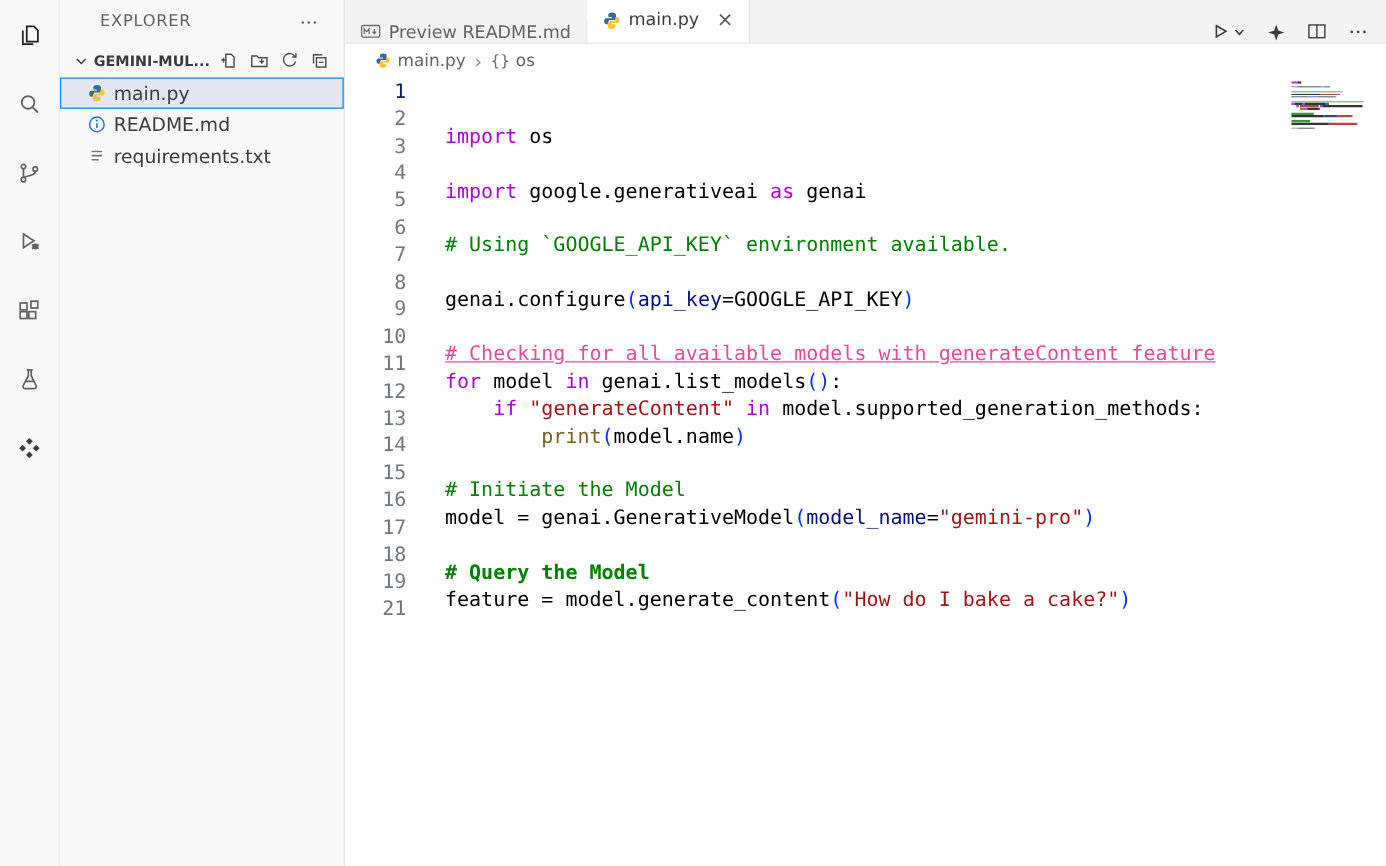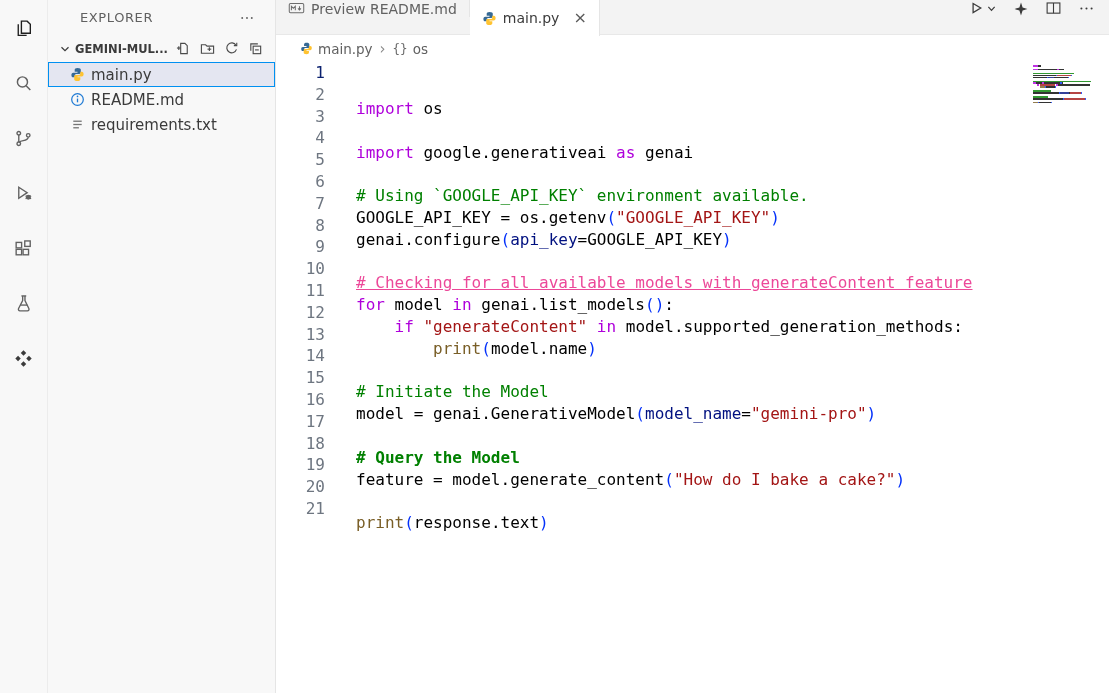--- a/index.html
+++ b/index.html
@@ -18,21 +18,21 @@
   .sb-title { flex:1; font-size:13px; letter-spacing:.6px; color:#616161; }
   .section-row { height:27px; display:flex; align-items:center; padding:0 12px 0 10px; cursor:pointer; }
   .section-label { flex:1; font-size:11.5px; font-weight:bold; color:#3B3B3B; white-space:nowrap; overflow:hidden; }
   .section-actions { display:flex; align-items:center; gap:9px; }
   .file-row { height:25px; display:flex; align-items:center; gap:6px; padding-left:22px; font-size:15px; color:#3B3B3B; cursor:pointer; white-space:nowrap; }
   .file-row.selected { background:#E4E6F1; outline:1px solid #0090F1; outline-offset:-1px; }
   .ficon { flex:none; display:flex; align-items:center; }
 
   
   .main { flex:1; display:flex; flex-direction:column; background:#fff; position:relative; min-width:0; }
-  .tabbar { height:35px; background:#F3F3F3; border-bottom:1px solid #E8E8E8; display:flex; align-items:flex-start; position:relative; }
+  .tabbar { height:35px; background:#F3F3F3; border-bottom:1px solid #E8E8E8; display:flex; align-items:flex-end; position:relative; }
   .tab { display:flex; align-items:center; gap:6px; padding:0 12px; border-right:1px solid #E5E5E5;
          font-size:14px; color:#616161; cursor:pointer; white-space:nowrap; }
   .tab.active { background:#fff; color:#3B3B3B; height:36px; position:relative; z-index:2; }
   .tab-close { margin-left:8px; font-size:16px; color:#5A5A5A; line-height:1; cursor:pointer; }
   .tab-actions { margin-left:auto; display:flex; align-items:center; gap:16px; padding-right:14px; }
   .run-group { display:flex; align-items:center; gap:1px; cursor:pointer; }
 
   .breadcrumb { height:27px; display:flex; align-items:center; gap:7px; padding-left:24px; font-size:13.5px; color:#616161; background:#fff; }
   .bc-item { display:flex; align-items:center; gap:5px; cursor:pointer; }
   .bc-sep { color:#8A8A8A; font-size:15px; }
@@ -257,21 +257,20 @@
         <div class="line">
           <span class="ln">4</span>
           <span class="lrest"></span>
         </div>
         <div class="line">
           <span class="ln">5</span>
           <span class="lrest"><span style="color: rgb(0, 128, 0);"># Using `GOOGLE_API_KEY` environment available.</span></span>
         </div>
         <div class="line">
           <span class="ln">6</span>
-          <span class="lrest"><span style="color: rgb(0, 0, 0);">GOOGLE_API_KEY = os.getenv</span><span style="color: rgb(4, 49, 250);">(</span><span style="color: rgb(163, 21, 21);">"GOOGLE_API_KEY"</span><span style="color: rgb(4, 49, 250);">)</span></span>
         </div>
         <div class="line">
           <span class="ln">7</span>
           <span class="lrest"><span style="color: rgb(0, 0, 0);">genai.configure</span><span style="color: rgb(4, 49, 250);">(</span><span style="color: rgb(0, 16, 128);">api_key</span><span style="color: rgb(0, 0, 0);">=GOOGLE_API_KEY</span><span style="color: rgb(4, 49, 250);">)</span></span>
         </div>
         <div class="line">
           <span class="ln">8</span>
           <span class="lrest"></span>
         </div>
         <div class="line">
@@ -310,24 +309,20 @@
           <span class="ln">17</span>
           <span class="lrest"><span style="color: rgb(0, 128, 0); font-weight: bold;"># Query the Model</span></span>
         </div>
         <div class="line">
           <span class="ln">18</span>
           <span class="lrest"><span style="color: rgb(0, 0, 0);">feature = model.generate_content</span><span style="color: rgb(4, 49, 250);">(</span><span style="color: rgb(163, 21, 21);">"How do I bake a cake?"</span><span style="color: rgb(4, 49, 250);">)</span></span>
         </div>
         <div class="line">
           <span class="ln">19</span>
           <span class="lrest"></span>
-        </div>
-        <div class="line">
-          <span class="ln">20</span>
-          <span class="lrest"><span style="color: rgb(121, 94, 38);">print</span><span style="color: rgb(4, 49, 250);">(</span><span style="color: rgb(0, 0, 0);">response.text</span><span style="color: rgb(4, 49, 250);">)</span></span>
         </div>
         <div class="line">
           <span class="ln">21</span>
           <span class="lrest"></span>
         </div>
       </div>
     <div class="minimap">
         <div class="mrow"><span class="mseg" style="width: 5px; background: rgb(175, 0, 219);"></span><span class="mseg" style="width: 3px; background: rgb(0, 0, 0);"></span></div>
         <div class="mrow"></div>
         <div class="mrow"><span class="mseg" style="width: 5px; background: rgb(175, 0, 219);"></span><span class="mseg" style="width: 19px; background: rgb(0, 0, 0);"></span><span class="mseg" style="width: 2px; background: rgb(175, 0, 219);"></span><span class="mseg" style="width: 5px; background: rgb(0, 0, 0);"></span></div>

